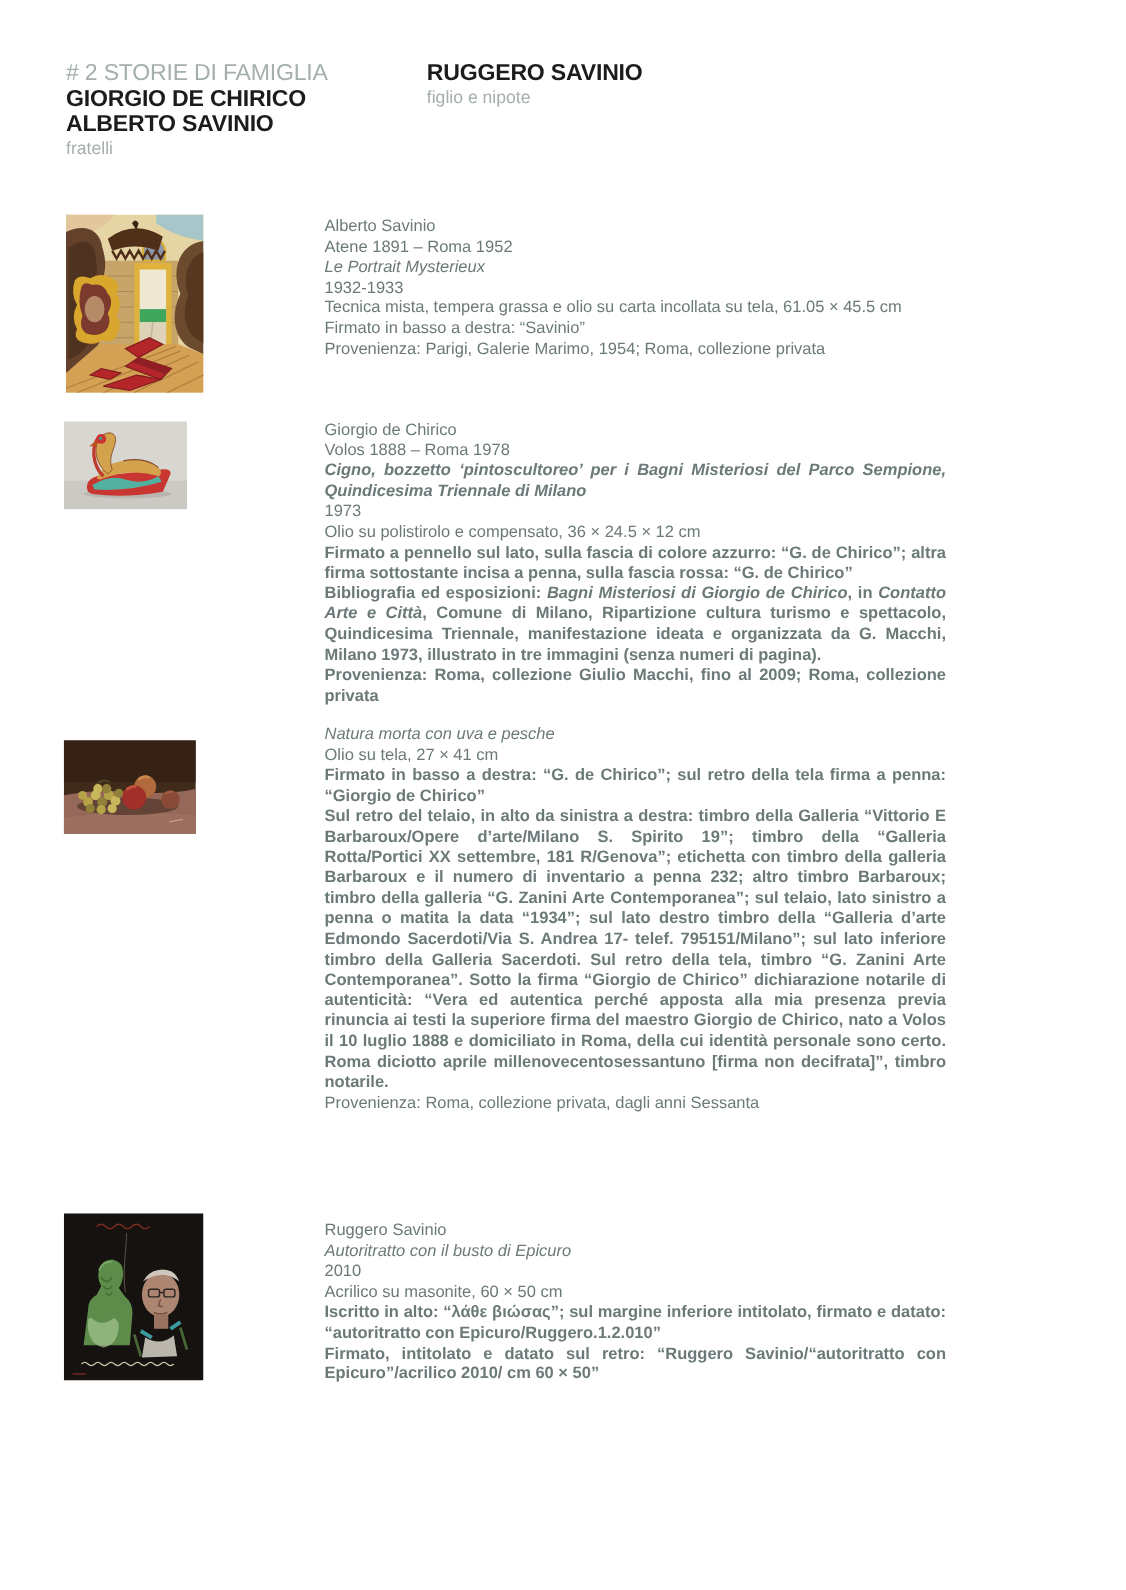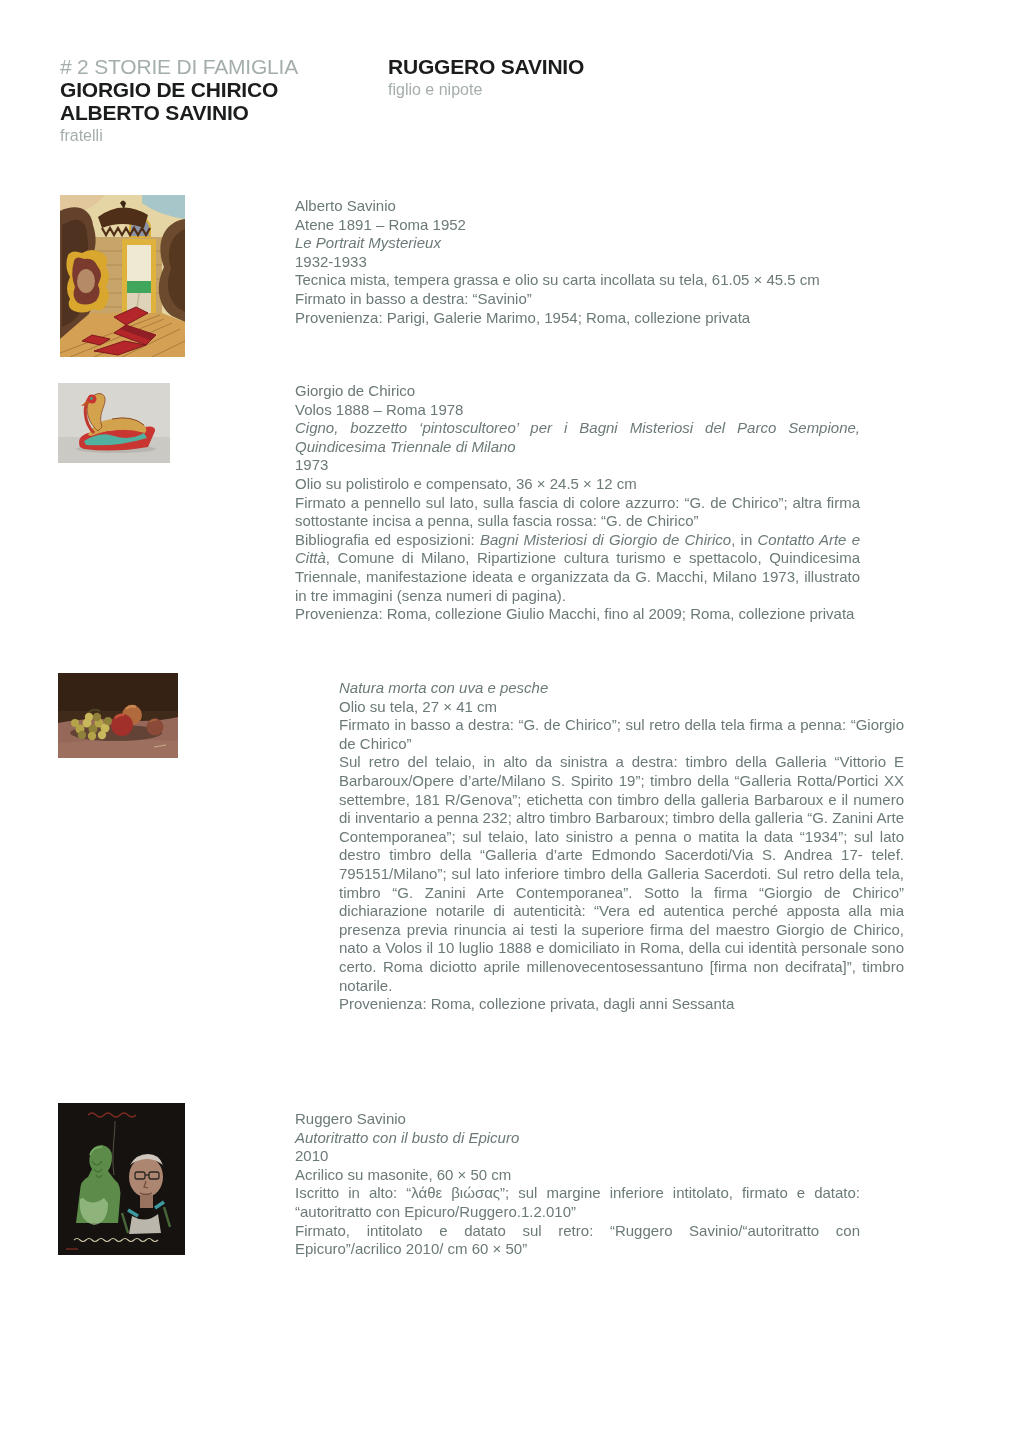--- a/index.html
+++ b/index.html
@@ -15,21 +15,21 @@
   .hdr-rel    { font-size:16px; line-height:23px; color:#a4aeab; }
   
   .entry { position:absolute; inset:0; }
   .thumb { position:absolute; margin:0; padding:0; }
   .thumb svg { display:block; width:100%; height:100%; }
   .txt {
     position:absolute; left:295px; width:565px;
     font-size:15px; line-height:18.6px; color:#6b7a78;
   }
   .txt p { margin:0; }
-  .just { text-align:justify; }
+  .just { text-align:justify;font-weight:bold; }
   .it   { font-style:italic; }
   .page-number { position:absolute; left:60px; top:1362px; font-size:17px; color:#2f3231; }
 </style>
 </head>
 <body>
 
 <div class="page">
 
   <div class="hdr-left">
     <div class="hdr-series"># 2 STORIE DI FAMIGLIA</div>
@@ -159,21 +159,21 @@
           <circle cx="39" cy="44" r="4.2" fill="#90813a"></circle>
             <circle cx="24" cy="62" r="4.2" fill="#90813a"></circle>
           <circle cx="34" cy="63" r="4.2"></circle>
             <circle cx="44" cy="62" r="4.2" fill="#c9b75c"></circle>
           <circle cx="50" cy="48" r="4" fill="#90813a"></circle>
             <circle cx="17" cy="50" r="4"></circle>
         </g>
         <line x1="96" y1="74" x2="108" y2="72" stroke="#c9b089" stroke-width="1"></line>
       </svg>
     </figure>
-    <div class="txt" style="top:679px;margin-left:44px;">
+    <div class="txt" style="top:659px;">
       <p class="it">Natura morta con uva e pesche</p>
       <p>Olio su tela, 27 × 41 cm</p>
       <p class="just">Firmato in basso a destra: “G. de Chirico”; sul retro della tela firma a penna: “Giorgio de Chirico”</p>
       <p class="just">Sul retro del telaio, in alto da sinistra a destra: timbro della Galleria “Vittorio E Barbaroux/Opere d’arte/Milano S. Spirito 19”; timbro della “Galleria Rotta/Portici XX settembre, 181 R/Genova”; etichetta con timbro della galleria Barbaroux e il numero di inventario a penna 232; altro timbro Barbaroux; timbro della galleria “G. Zanini Arte Contemporanea”; sul telaio, lato sinistro a penna o matita la data “1934”; sul lato destro timbro della “Galleria d’arte Edmondo Sacerdoti/Via S. Andrea 17- telef. 795151/Milano”; sul lato inferiore timbro della Galleria Sacerdoti. Sul retro della tela, timbro “G. Zanini Arte Contemporanea”. Sotto la firma “Giorgio de Chirico” dichiarazione notarile di autenticità: “Vera ed autentica perché apposta alla mia presenza previa rinuncia ai testi la superiore firma del maestro Giorgio de Chirico, nato a Volos il 10 luglio 1888 e domiciliato in Roma, della cui identità personale sono certo. Roma diciotto aprile millenovecentosessantuno [firma non decifrata]”, timbro notarile.</p>
       <p>Provenienza: Roma, collezione privata, dagli anni Sessanta</p>
     </div>
   </section>
 
   <section class="entry">
     <figure class="thumb" style="left:58px;top:1103px;width:127px;height:152px;" aria-label="Dark self-portrait with a green bust of Epicurus, painted inscriptions at top and bottom">

